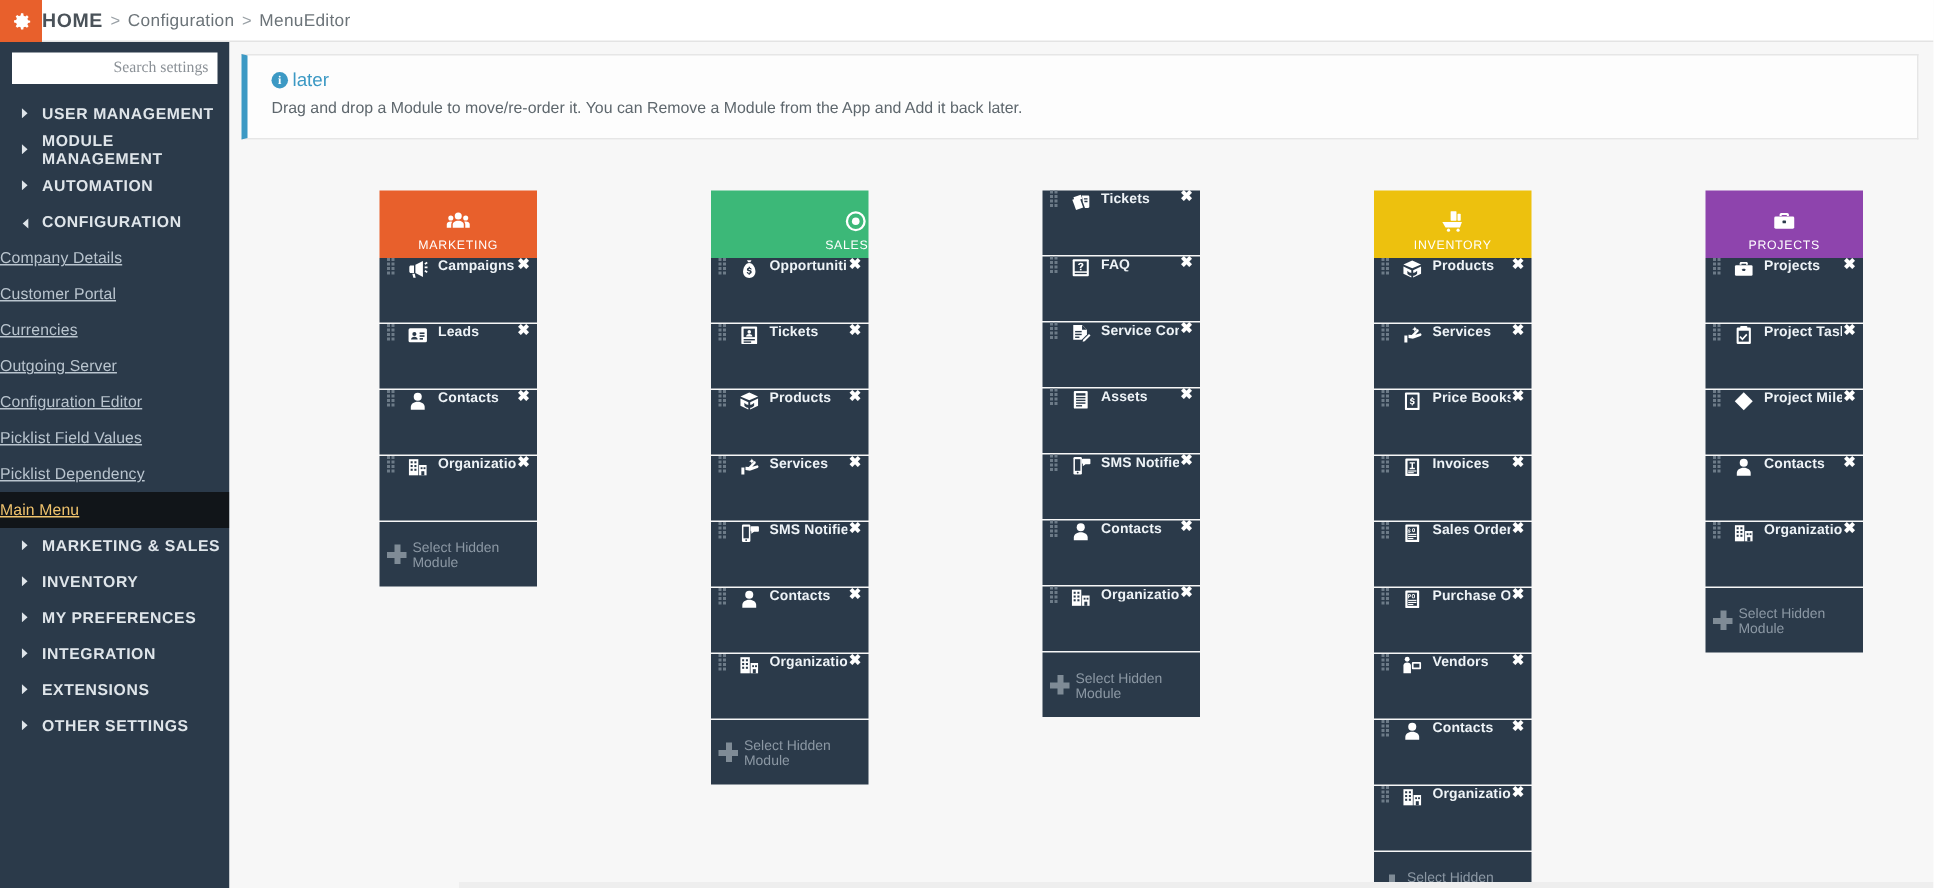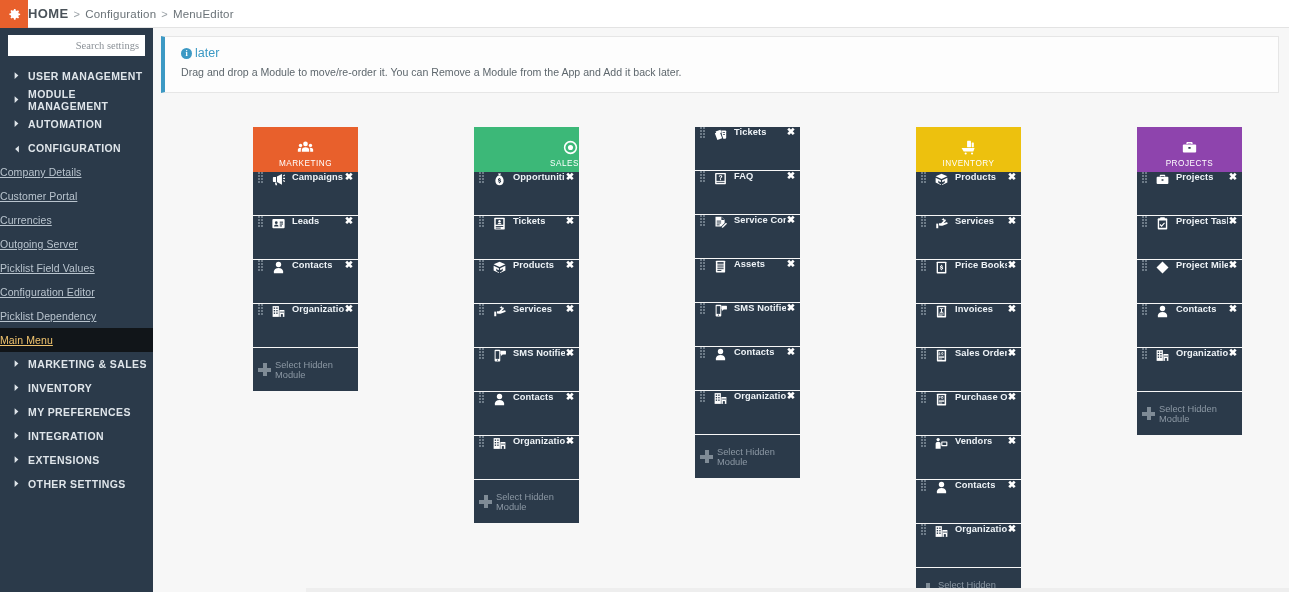--- a/index.html
+++ b/index.html
@@ -150,24 +150,24 @@
             <div class="nav-item">
               <span>Customer Portal</span>
             </div>
             <div class="nav-item">
               <span>Currencies</span>
             </div>
             <div class="nav-item">
               <span>Outgoing Server</span>
             </div>
             <div class="nav-item">
+              <span>Configuration Editor</span>
+            </div>
+            <div class="nav-item">
               <span>Picklist Field Values</span>
-            </div>
-            <div class="nav-item">
-              <span>Configuration Editor</span>
             </div>
             <div class="nav-item">
               <span>Picklist Dependency</span>
             </div>
             <div class="nav-item active">
               <span>Main Menu</span>
             </div>
           </div>
           <div class="nav-group">
             <span class="chev"><svg width="9" height="9" viewBox="0 0 12 12" fill="#dfe5ea">

